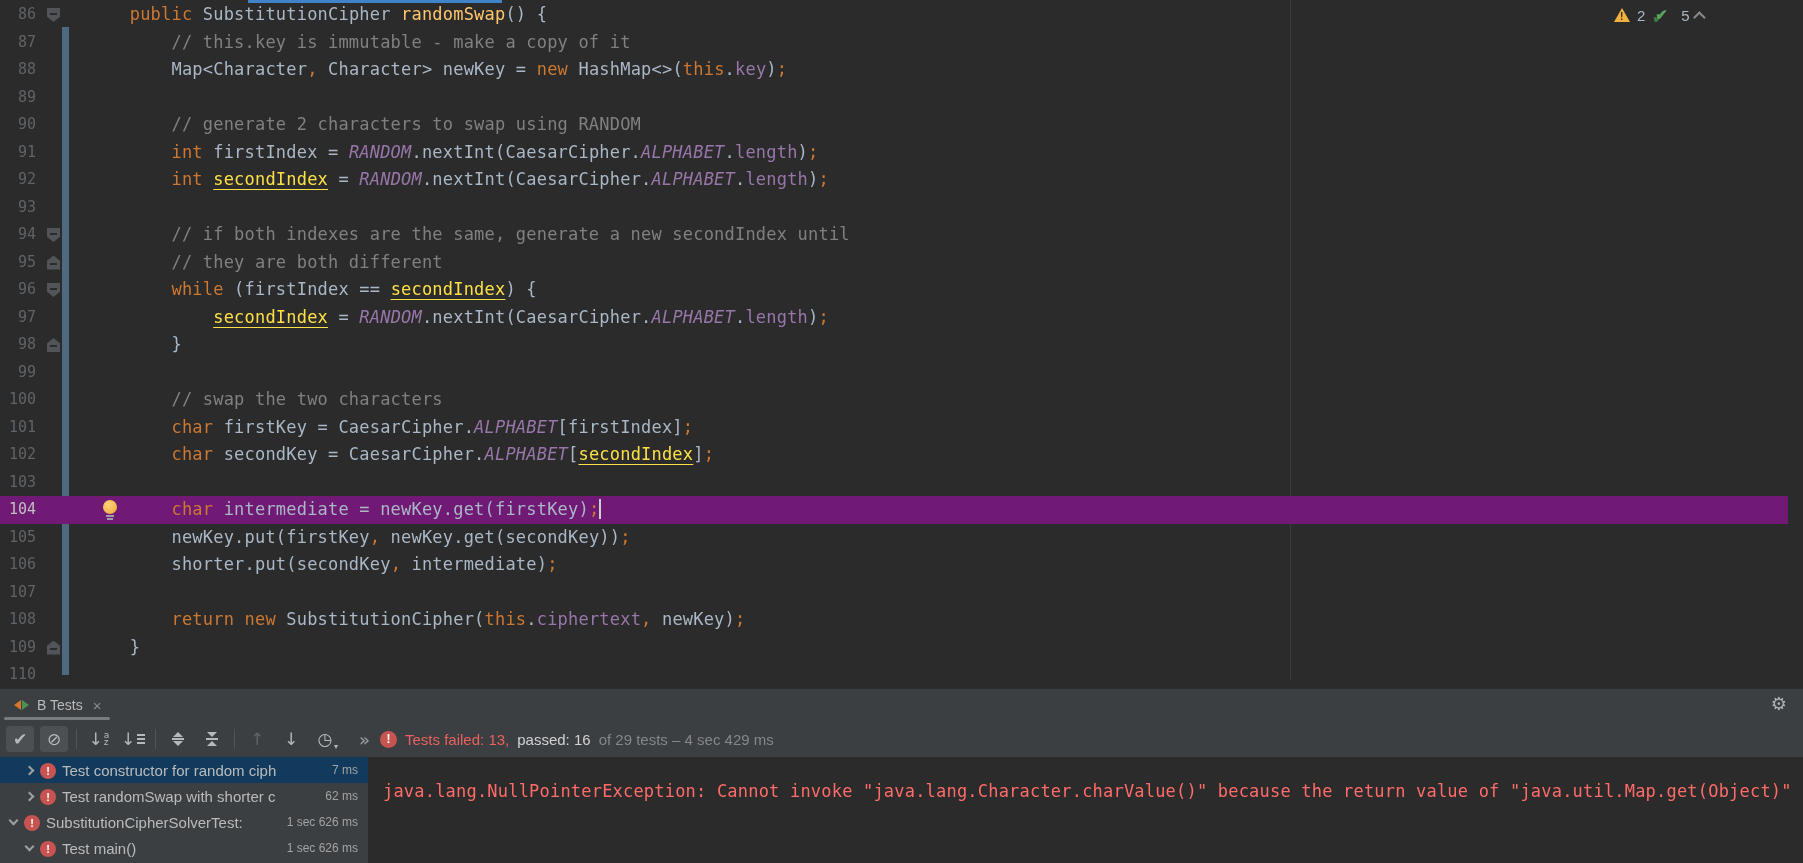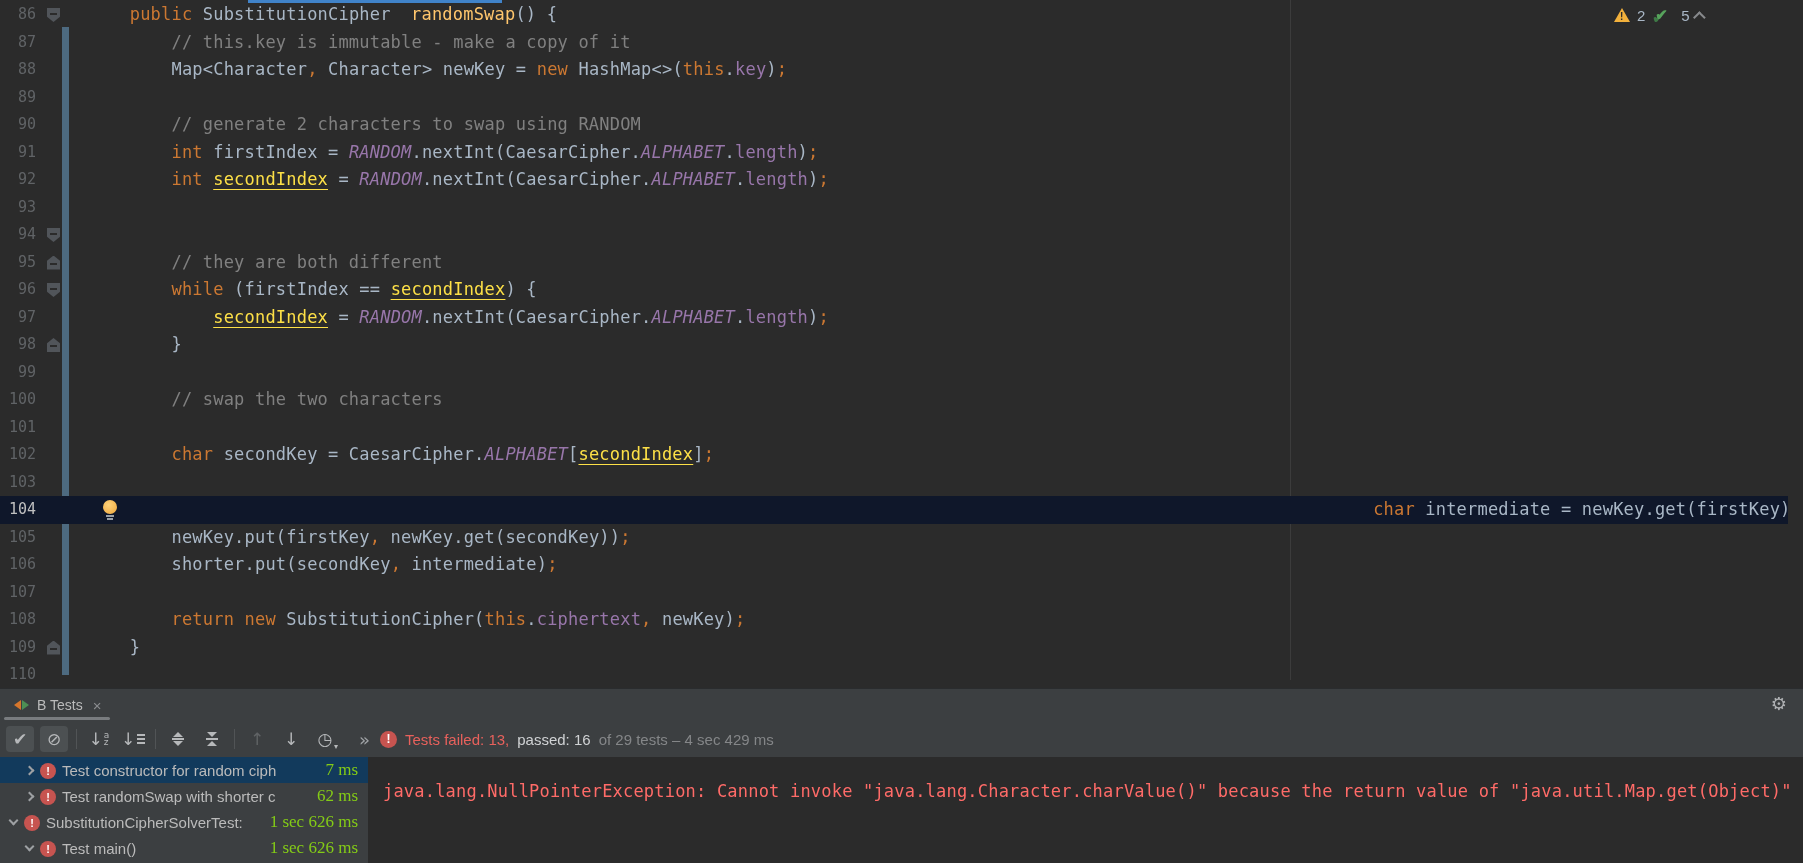--- a/index.html
+++ b/index.html
@@ -7,32 +7,32 @@
     font-family:"Liberation Sans", sans-serif; }
 
   
   #editor { position:absolute; left:0; top:0; width:1788px; height:680px; overflow:hidden; background:#2b2b2b; }
   #tab-sliver { position:absolute; left:248px; top:0; width:254px; height:3px; background:#4083c9; }
   #margin-guide { position:absolute; left:1290px; top:0; width:1px; height:680px; background:#3c3c3c; }
   #change-stripe { position:absolute; left:62px; top:27px; width:7px; height:648px; background:#4d6a80; }
 
   #code-lines { position:absolute; left:0; top:1px; width:1803px; }
   .code-row { display:flex; height:27.5px; line-height:27.5px; position:relative; }
-  .code-row.cur { background:#0f172a;justify-content:space-between; }
+  .code-row.cur { background:#701a75; }
   .gutter-num { flex:0 0 36px; text-align:right; color:#606366;
     font:15px/27.5px "DejaVu Sans Mono", monospace; }
   .cur .gutter-num { color:#c0c0c0; }
   .marker-col { flex:0 0 52px; position:relative; }
   .code-text { white-space:pre; font:17px/27.5px "DejaVu Sans Mono", monospace; letter-spacing:0.2px; }
   .sg-k { color:#cc7832; }
   .sg-d { color:#a9b7c6; }
   .sg-c { color:#808080; }
   .sg-sf { color:#9876aa; font-style:italic; }
   .sg-f { color:#9876aa; }
-  .sg-fn { color:#ffc66d;margin-left:10px; }
+  .sg-fn { color:#ffc66d; }
   .sg-s { color:#cc7832; }
   .sg-u { color:#fde047; text-decoration:underline; text-underline-offset:4px; }
   .caret { display:inline-block; width:2px; height:20px; background:#ced0d6; vertical-align:-4px; }
 
   .fold { position:absolute; left:11px; top:7px; width:13px; height:14px; background:#51555a; }
   .fold-down { clip-path:polygon(0 0,100% 0,100% 62%,50% 100%,0 62%); }
   .fold-up   { clip-path:polygon(50% 0,100% 38%,100% 100%,0 100%,0 38%); }
   .fold::after { content:""; position:absolute; left:3px; right:3px; height:2px; background:#2b2b2b; }
   .fold-down::after { top:5px; } .fold-up::after { top:7px; }
 
@@ -103,21 +103,21 @@
   .tree-row { display:flex; align-items:center; height:26px; color:#bbbbbb; font-size:15px; }
   .tree-row.selected { background:#123a5c; }
   .chev-slot { flex:0 0 18px; display:flex; align-items:center; justify-content:center; }
   .chev-r { width:7px; height:7px; border-top:2px solid #9da0a3; border-right:2px solid #9da0a3;
     transform:rotate(45deg); }
   .chev-d { width:7px; height:7px; border-top:2px solid #9da0a3; border-right:2px solid #9da0a3;
     transform:rotate(135deg); margin-top:-3px; }
   .t-badge { margin:0 6px 0 2px; }
   .t-badge .err-badge { width:16px; height:16px; font-size:11px; }
   .t-label { white-space:nowrap; overflow:hidden; flex:1; }
-  .t-time { flex:none; color:#84cc16; font-size:17px; padding:0 10px 0 6px;font-family:Liberation Serif, serif; }
+  .t-time { flex:none; color:#a3a3a3; font-size:12px; padding:0 10px 0 6px; }
 
   #console { position:absolute; left:368px; top:0; right:0; height:115px; background:#2b2b2b; overflow:hidden; }
   .con-line { position:absolute; left:15px; white-space:pre; font:17px "DejaVu Sans Mono", monospace;
     letter-spacing:0.2px; color:#ff6b68; }
   #con-line1 { top:24px; }
   #con-line2 { top:92px; }
   .con-link { color:#5c9fd8; text-decoration:underline; text-underline-offset:3px; }
 
   #tree-hscroll { position:absolute; left:0; bottom:2px; width:112px; height:4px; background:#595b5d; border-radius:2px; }
   #console-hscroll { position:absolute; left:448px; bottom:2px; width:1170px; height:4px; background:#55575a; border-radius:2px; }
@@ -170,20 +170,21 @@
       <div class="code-row">
         <span class="gutter-num">93</span>
         <span class="marker-col"></span>
         <span class="code-text"></span>
       </div>
       <div class="code-row">
         <span class="gutter-num">94</span>
         <span class="marker-col">
           <div class="fold fold-down"></div>
         </span>
+        <span class="code-text"><span class="sg-c">        // if both indexes are the same, generate a new secondIndex until</span></span>
       </div>
       <div class="code-row">
         <span class="gutter-num">95</span>
         <span class="marker-col">
           <div class="fold fold-up"></div>
         </span>
         <span class="code-text"><span class="sg-c">        // they are both different</span></span>
       </div>
       <div class="code-row">
         <span class="gutter-num">96</span>
@@ -210,20 +211,21 @@
         <span class="code-text"></span>
       </div>
       <div class="code-row">
         <span class="gutter-num">100</span>
         <span class="marker-col"></span>
         <span class="code-text"><span class="sg-c">        // swap the two characters</span></span>
       </div>
       <div class="code-row">
         <span class="gutter-num">101</span>
         <span class="marker-col"></span>
+        <span class="code-text"><span class="sg-k">        char </span><span class="sg-d">firstKey = CaesarCipher.</span><span class="sg-sf">ALPHABET</span><span class="sg-d">[firstIndex]</span><span class="sg-s">;</span></span>
       </div>
       <div class="code-row">
         <span class="gutter-num">102</span>
         <span class="marker-col"></span>
         <span class="code-text"><span class="sg-k">        char </span><span class="sg-d">secondKey = CaesarCipher.</span><span class="sg-sf">ALPHABET</span><span class="sg-d">[</span><span class="sg-u">secondIndex</span><span class="sg-d">]</span><span class="sg-s">;</span></span>
       </div>
       <div class="code-row">
         <span class="gutter-num">103</span>
         <span class="marker-col"></span>
         <span class="code-text"></span>

